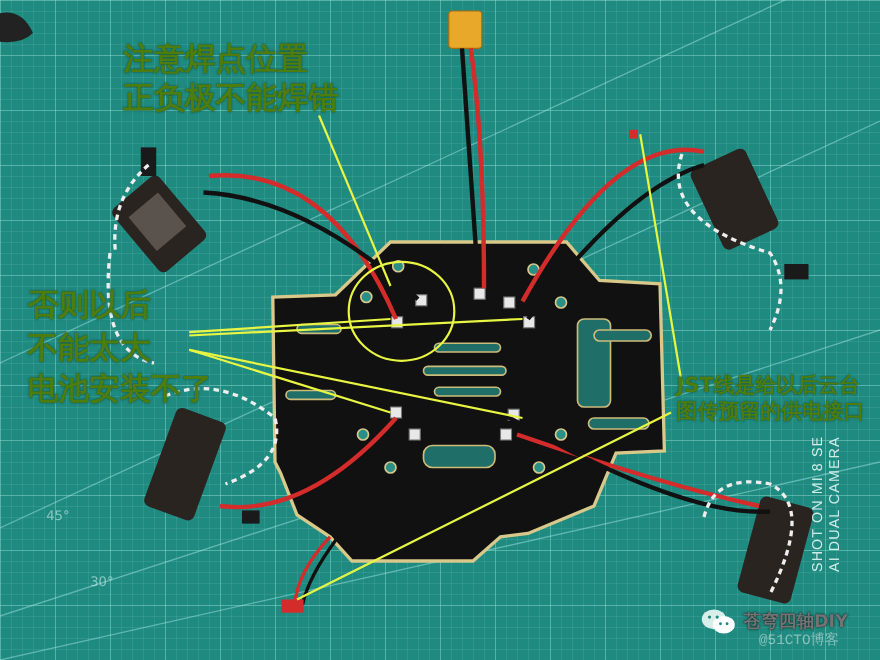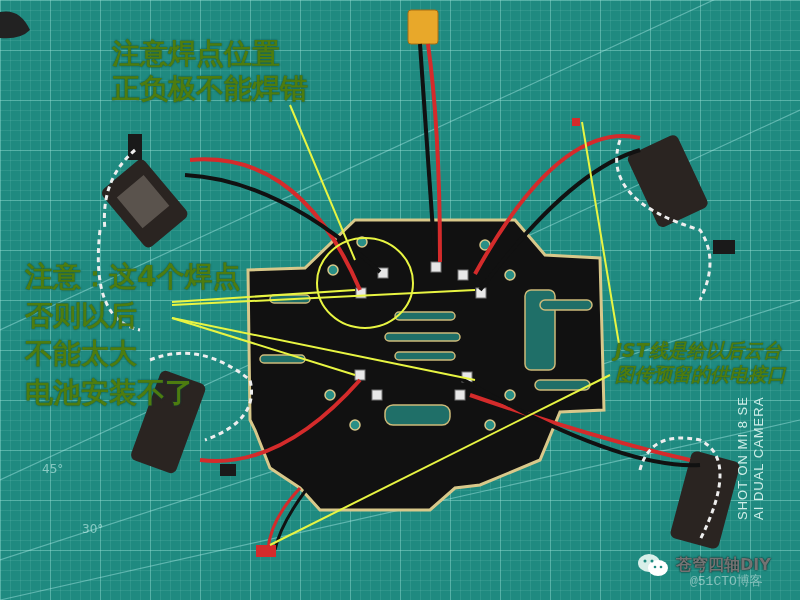--- a/index.html
+++ b/index.html
@@ -11,21 +11,21 @@
         linear-gradient(rgba(160,230,220,0.35) 1px, transparent 1px),
         linear-gradient(90deg, rgba(160,230,220,0.35) 1px, transparent 1px),
         linear-gradient(rgba(160,230,220,0.12) 1px, transparent 1px),
         linear-gradient(90deg, rgba(160,230,220,0.12) 1px, transparent 1px);
       background-size: 50px 50px, 50px 50px, 10px 10px, 10px 10px;
     }
     .scene { position:absolute; inset:0; }
     .ann { position:absolute; color:#4d7c0f; font-weight:bold; text-shadow:0 0 2px #0b4a44; line-height:1.25; white-space:nowrap; }
     .ann1 { left:112px; top:36px; font-size:28px; }
     .ann2 { left:25px; top:258px; font-size:28px; line-height:1.38; }
-    .ann3 { left:615px; top:338px; font-size:19px; line-height:1.28;font-style:italic; }
+    .ann3 { left:615px; top:338px; font-size:19px; line-height:1.28; }
     .watermark { position:absolute; left:735px; top:380px; width:40px; height:140px; }
     .watermark span { position:absolute; transform-origin:left top; transform:rotate(-90deg); color:#cfeee8; font-size:13px; letter-spacing:1px; white-space:nowrap; font-family:"Liberation Sans", sans-serif; }
     .wm1 { left:0; top:140px; }
     .wm2 { left:16px; top:140px; }
     .brand { position:absolute; left:636px; top:552px; color:#737373; font-size:16px; font-weight:bold; display:flex; align-items:center; gap:6px; text-shadow:0 0 2px #000; }
     .brand .wx { width:34px; height:26px; position:relative; }
     .site { position:absolute; left:690px; top:572px; color:rgba(255,255,255,0.45); font-size:13px;font-family:Liberation Mono, monospace; }
     .mark { position:absolute; color:rgba(200,240,235,0.6); font-size:12px; }
   </style>
 </head>
@@ -137,21 +137,20 @@
 
 <div class="mark" style="left:42px;top:462px;">45°</div>
 <div class="mark" style="left:82px;top:522px;">30°</div>
 
 <div class="ann ann1">
   <div>注意焊点位置</div>
   <div>正负极不能焊错</div>
 </div>
 
 <div class="ann ann2">
-  <div>注意：这4个焊点</div>
   <div>否则以后</div>
   <div>不能太大</div>
   <div>电池安装不了</div>
 </div>
 
 <div class="ann ann3">
   <div>JST线是给以后云台</div>
   <div>图传预留的供电接口</div>
 </div>
 

